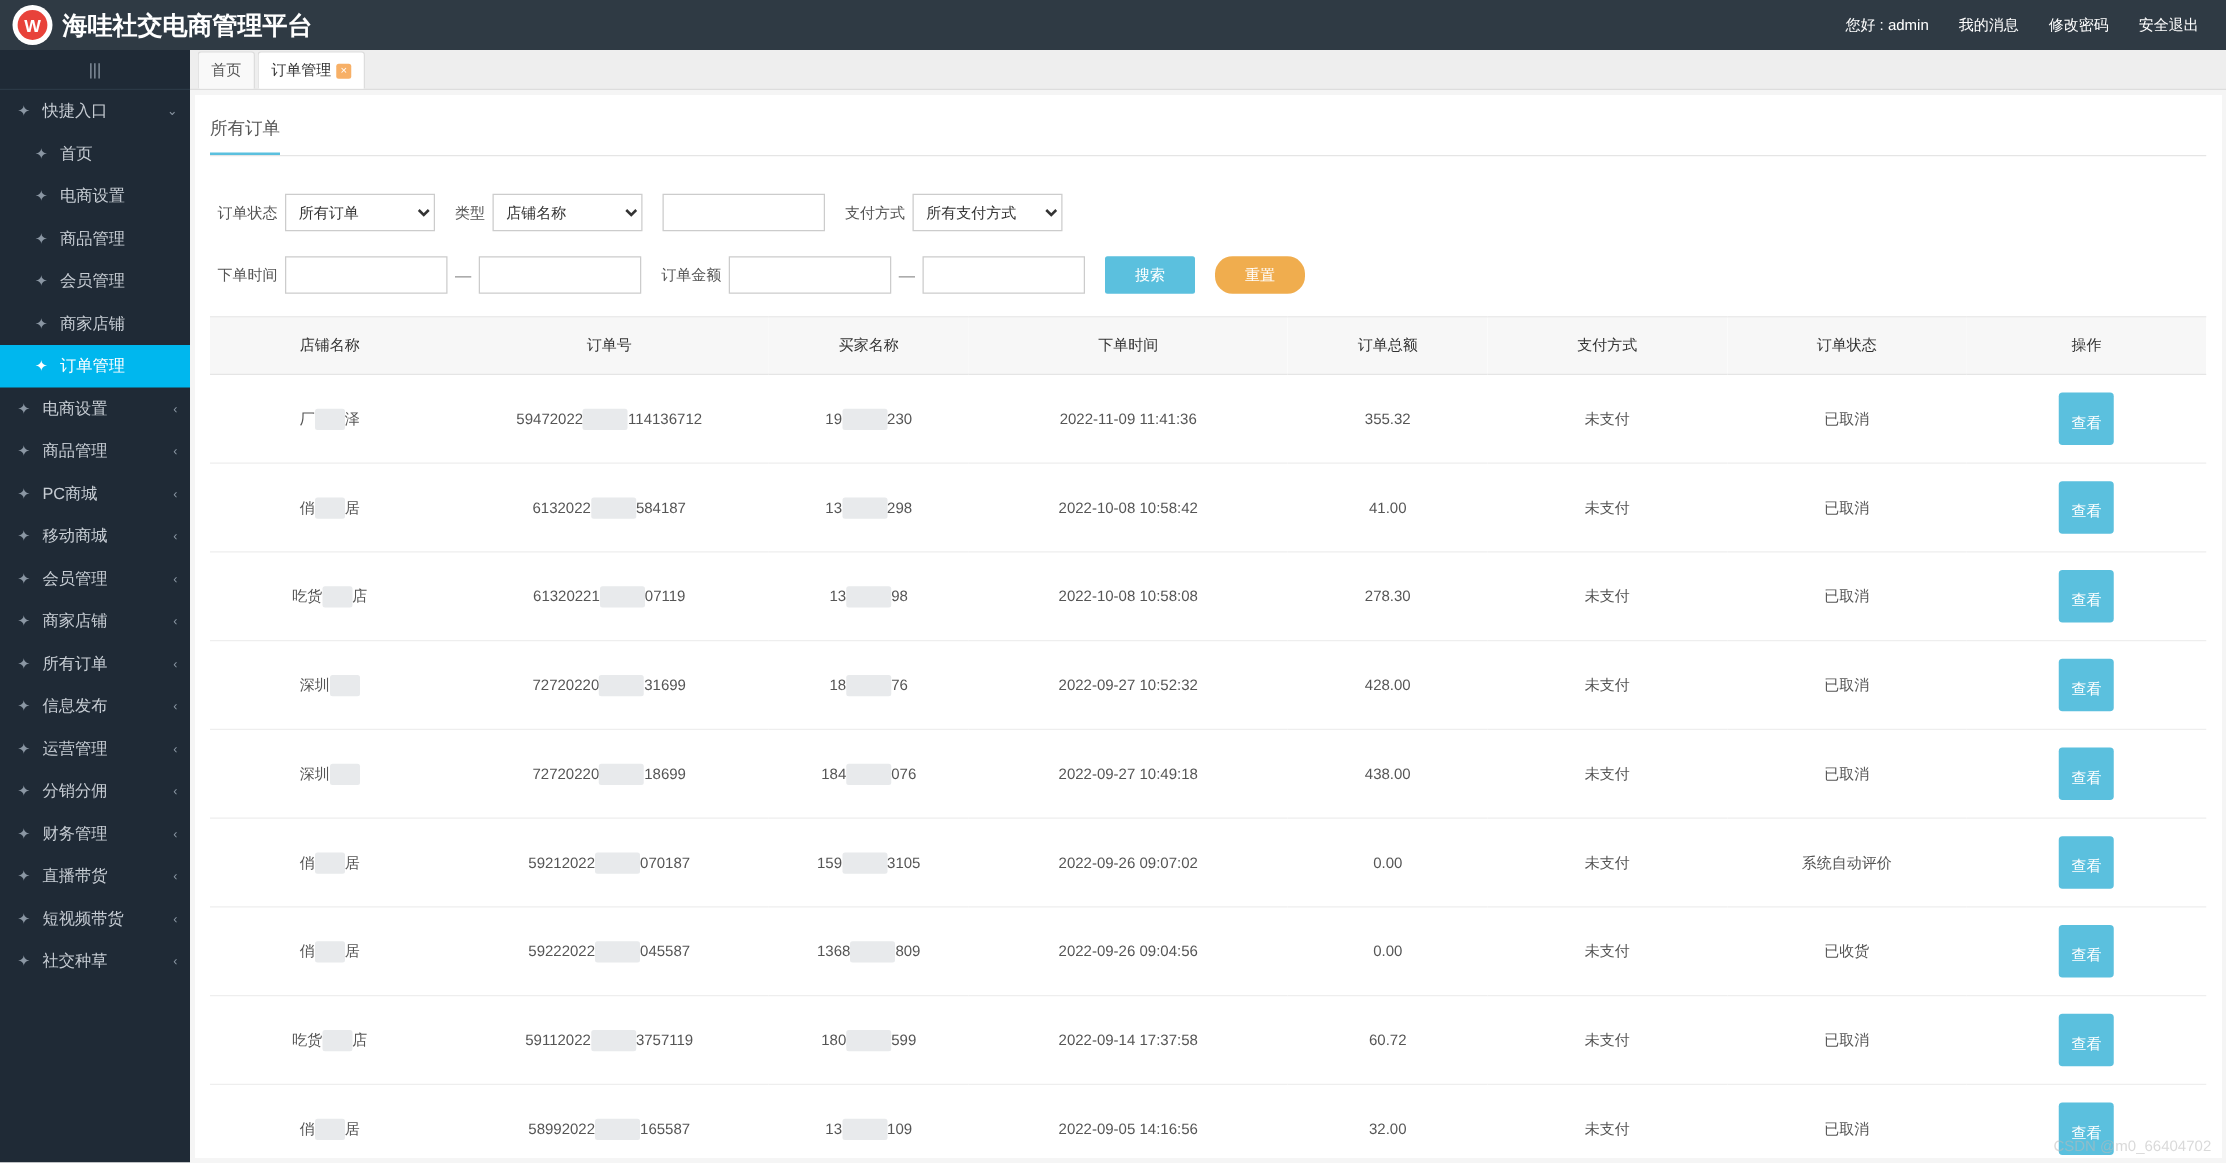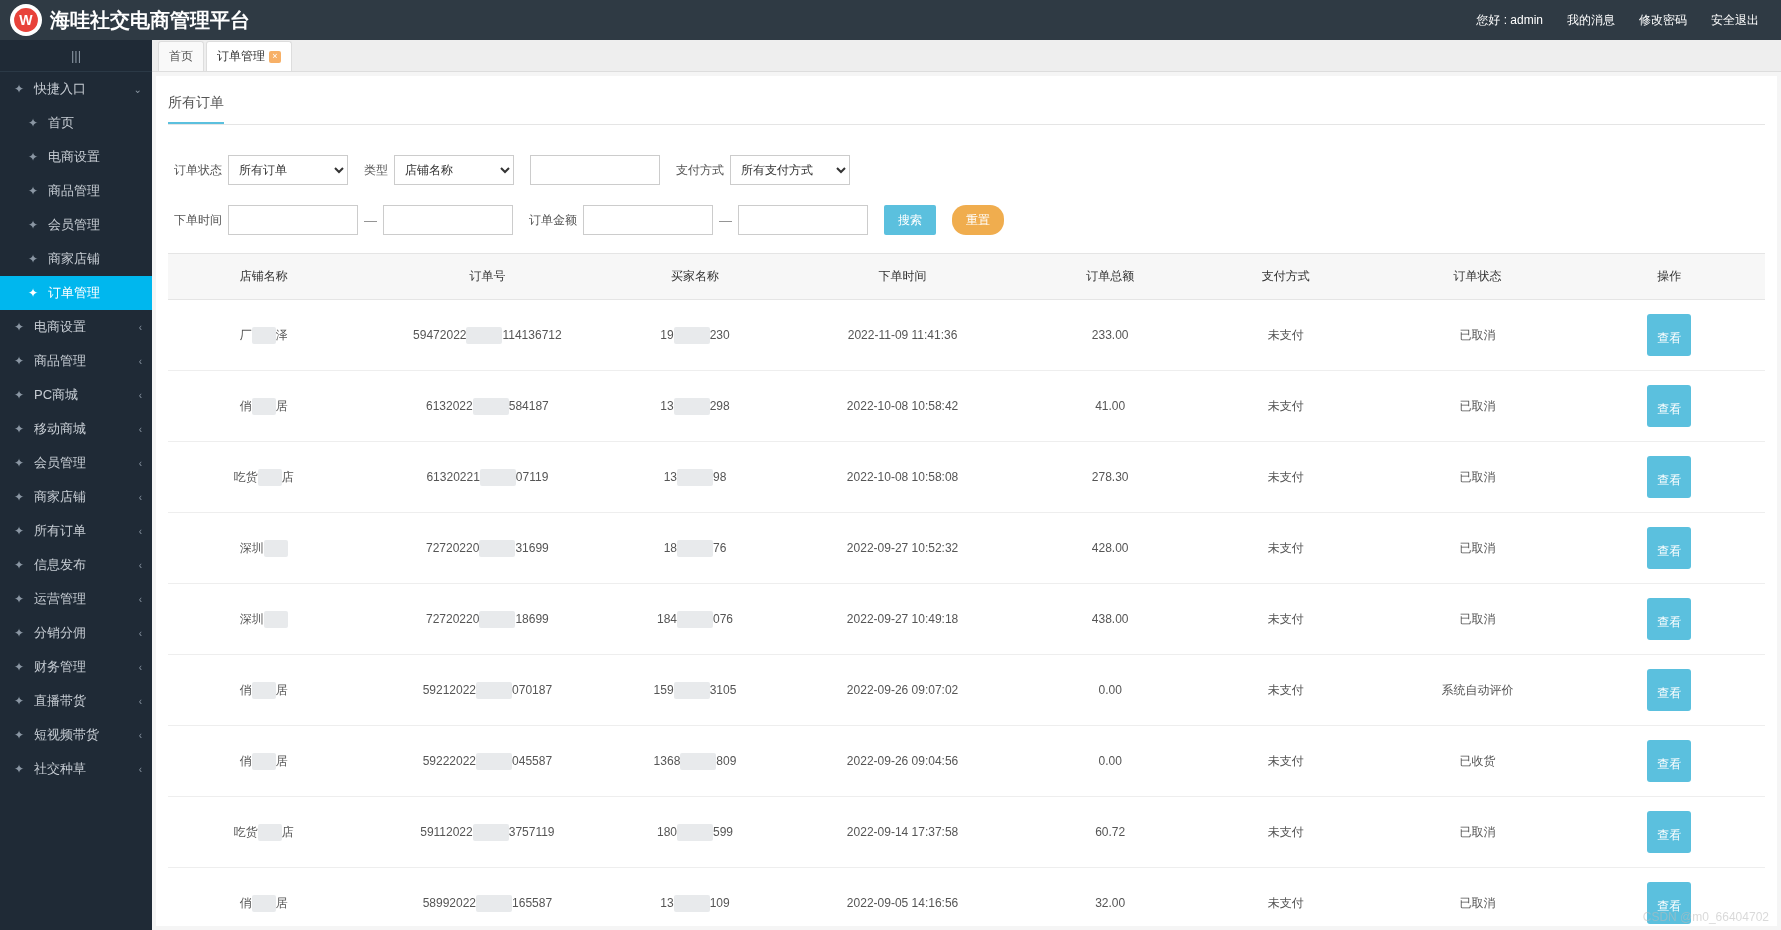--- a/index.html
+++ b/index.html
@@ -29,21 +29,21 @@
 .page-title { font-size: 14px; color: #555; padding-bottom: 10px; display: inline-block; border-bottom: 2px solid #5bc0de; margin-bottom: 0; }
 .title-wrap { border-bottom: 1px solid #e5e5e5; margin-bottom: 30px; }
 .filters { display: flex; flex-wrap: wrap; gap: 10px 16px; align-items: center; margin-bottom: 18px; padding-left: 6px; }
 .filter-group { display: flex; align-items: center; gap: 6px; }
 .filter-label { font-size: 12px; color: #555; white-space: nowrap; }
 select, input[type="text"] { height: 30px; border: 1px solid #ccc; padding: 0 6px; font-size: 12px; background: #fff; color: #333; }
 select { min-width: 120px; }
 .text-input { width: 130px; }
 .text-input.wide { width: 130px; }
 .dash { color: #888; }
-.btn { height: 30px; padding: 0 14px; border: none; color: #fff; font-size: 12px; cursor: pointer; border-radius: 2px; }
+.btn { height: 30px; padding: 0 24px; border: none; color: #fff; font-size: 12px; cursor: pointer; border-radius: 2px; }
 .btn-primary { background: #5bc0de; }
 .btn-warning { background: #f0ad4e; border-radius: 14px; }
 .btn-sm { height: 42px; padding: 16px 10px; border-radius: 3px; }
 table { width: 100%; border-collapse: collapse; table-layout: fixed; }
 th, td { text-align: center; padding: 14px 6px; font-size: 12px; border-bottom: 1px solid #eee; overflow: hidden; white-space: nowrap; }
 th { background: #f7f7f7; color: #333; font-weight: normal; border-top: 1px solid #e5e5e5; border-bottom: 1px solid #e5e5e5; }
 td { color: #555; }
 .blur { display: inline-block; background: #e8eaec; color: transparent; border-radius: 2px; user-select: none; }
 .watermark { position: fixed; right: 12px; bottom: 6px; color: #bbb; font-size: 12px; opacity: .55; pointer-events: none; font-family: Arial, sans-serif; }
 .col-store{width:12%}.col-order{width:16%}.col-buyer{width:10%}.col-time{width:16%}.col-amount{width:10%}.col-pay{width:12%}.col-status{width:12%}.col-op{width:12%}
@@ -247,21 +247,21 @@
             <th>订单状态</th>
             <th>操作</th>
           </tr>
         </thead>
         <tbody id="rows">
             <tr>
               <td>厂<span class="blur">　　</span>泽</td>
               <td>59472022<span class="blur">　　　</span>114136712</td>
               <td>19<span class="blur">　　　</span>230</td>
               <td>2022-11-09 11:41:36</td>
-              <td>233.00</td>
+              <td>355.32</td>
               <td>未支付</td>
               <td>已取消</td>
               <td><button class="btn btn-primary btn-sm">查看</button></td>
             </tr>
             <tr>
               <td>俏<span class="blur">　　</span>居</td>
               <td>6132022<span class="blur">　　　</span>584187</td>
               <td>13<span class="blur">　　　</span>298</td>
               <td>2022-10-08 10:58:42</td>
               <td>41.00</td>

